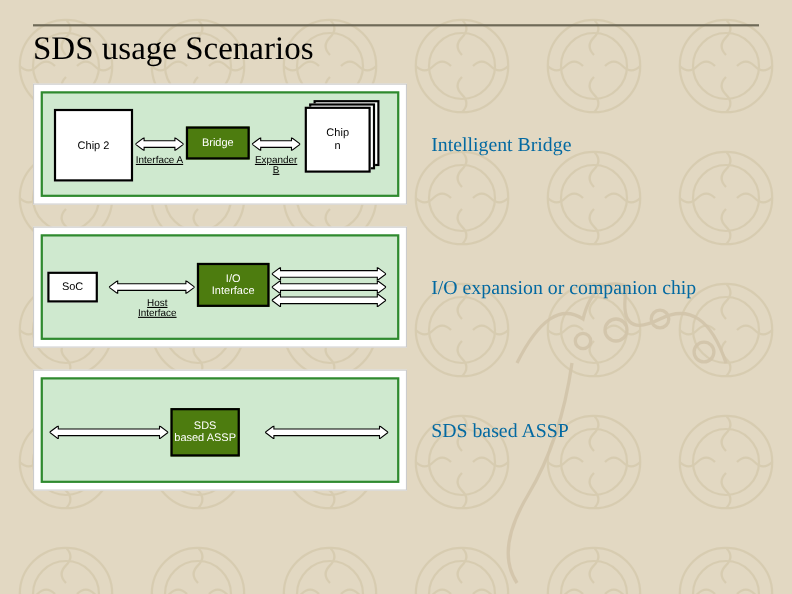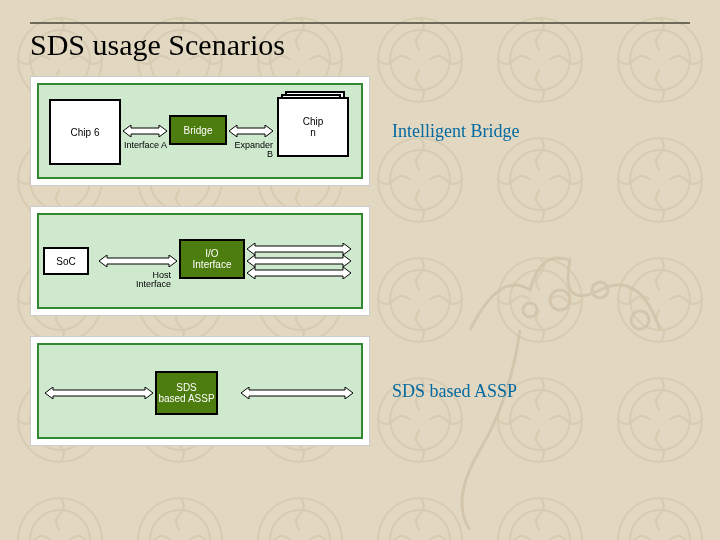--- a/index.html
+++ b/index.html
@@ -46,22 +46,23 @@
   }
   
   .box {
     position: absolute; background: #fff; border: 2px solid #000;
     display: flex; align-items: center; justify-content: center;
     font-size: 10px; text-align: center; line-height: 1.1;
     padding: 2px;
   }
   .box.teal { background: #4d7c0f; color: #fff; border-color: #000; }
   .tiny-label {
-    position: absolute; font-size: 9px; color: #000; text-align: right;
+    position: absolute; font-size: 9px; color: #000; text-align: center;
     line-height: 1.05;
+    text-decoration: underline;
   }
   
   .darrow {
     position: absolute; height: 12px;
   }
   .darrow svg { width: 100%; height: 100%; display: block; }
   
   .stack-behind {
     position: absolute; background: #fff; border: 2px solid #000;
   }
@@ -96,21 +97,21 @@
   </svg>
 </div>
 
 <div class="slide">
   <hr class="hr-top">
   <h1 class="title">SDS usage Scenarios</h1>
 
   <div class="row">
     <div class="dia-frame">
       <div class="dia-inner">
-        <div class="box" style="left:10px; top:14px; width:72px; height:66px">Chip 6</div>
+        <div class="box" style="left:10px; top:14px; width:72px; height:66px">Chip 2</div>
 
         <div class="darrow" style="left:84px; top:40px; width:44px">
           <svg viewBox="0 0 44 12">
               <polygon points="0,6 8,0 8,3 36,3 36,0 44,6 36,12 36,9 8,9 8,12" fill="#fff" stroke="#000" stroke-width="1"></polygon>
             </svg>
         </div>
         <div class="tiny-label" style="left:84px; top:56px; width:44px">Interface
 A</div>
 
         <div class="box teal" style="left:130px; top:30px; width:58px; height:30px">Bridge</div>
@@ -118,21 +119,21 @@
         <div class="darrow" style="left:190px; top:40px; width:44px">
           <svg viewBox="0 0 44 12">
               <polygon points="0,6 8,0 8,3 36,3 36,0 44,6 36,12 36,9 8,9 8,12" fill="#fff" stroke="#000" stroke-width="1"></polygon>
             </svg>
         </div>
         <div class="tiny-label" style="left:190px; top:56px; width:44px">Expander
 B</div>
 
         <div class="stack-behind" style="left:246px; top:6px; width:60px; height:60px"></div>
         <div class="stack-behind" style="left:242px; top:9px; width:60px; height:60px"></div>
-        <div class="box" style="left:238px; top:12px; width:72px; height:60px; white-space:pre">Chip
+        <div class="box" style="left:238px; top:12px; width:60px; height:60px; white-space:pre">Chip
 n</div>
       </div>
     </div>
     <div class="label">Intelligent Bridge</div>
   </div>
 
   <div class="row">
     <div class="dia-frame">
       <div class="dia-inner">
         <div class="box" style="left:4px; top:32px; width:46px; height:28px">SoC</div>
@@ -158,20 +159,21 @@
               <polygon points="0,6 8,0 8,3 96,3 96,0 104,6 96,12 96,9 8,9 8,12" fill="#fff" stroke="#000" stroke-width="1"></polygon>
             </svg>
         </div>
         <div class="darrow" style="left:208px; top:52px; width:104px">
           <svg viewBox="0 0 104 12">
               <polygon points="0,6 8,0 8,3 96,3 96,0 104,6 96,12 96,9 8,9 8,12" fill="#fff" stroke="#000" stroke-width="1"></polygon>
             </svg>
         </div>
       </div>
     </div>
+    <div class="label">I/O expansion or companion chip</div>
   </div>
 
   <div class="row">
     <div class="dia-frame">
       <div class="dia-inner">
         <div class="darrow" style="left:6px; top:42px; width:108px">
           <svg viewBox="0 0 108 12">
               <polygon points="0,6 8,0 8,3 100,3 100,0 108,6 100,12 100,9 8,9 8,12" fill="#fff" stroke="#000" stroke-width="1"></polygon>
             </svg>
         </div>

